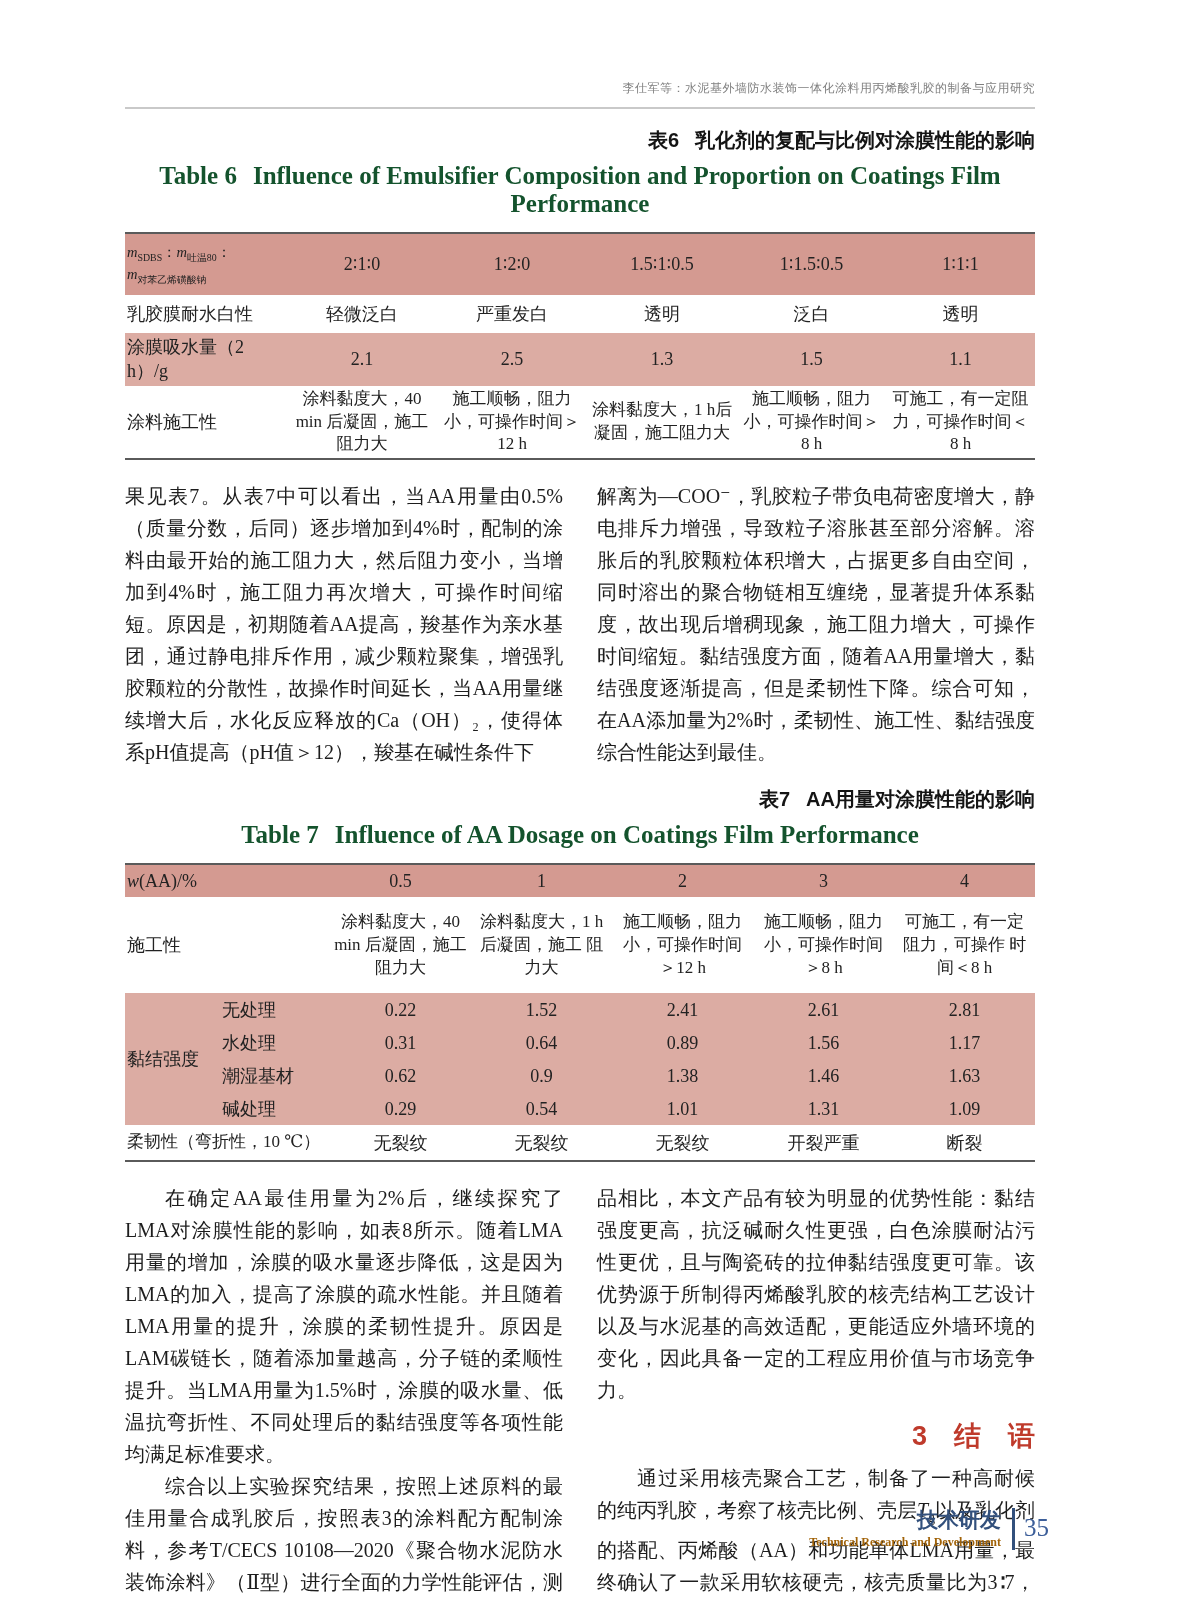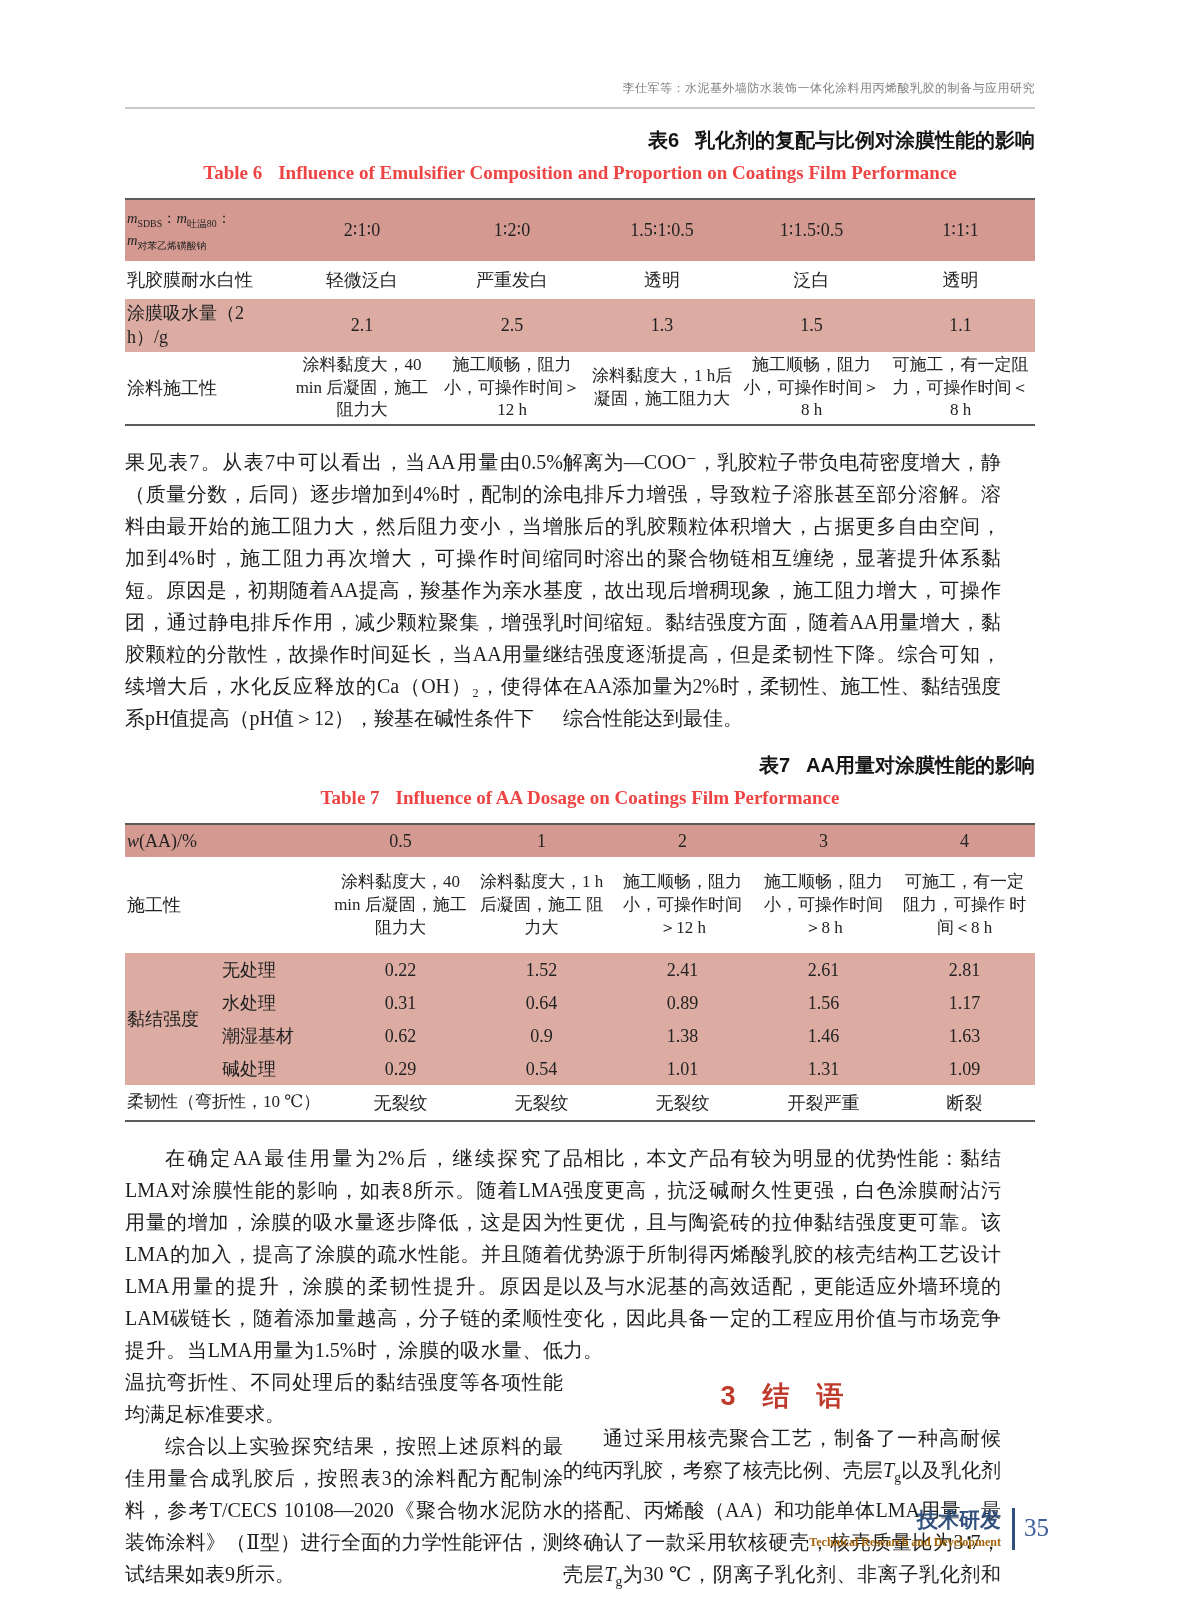--- a/index.html
+++ b/index.html
@@ -32,23 +32,23 @@
     text-align:right;
     font-weight:bold;
     font-size:20px;
     font-family:"Liberation Sans","DejaVu Sans",sans-serif;
     color:#141414;
   }
   .caption-en{
     margin-top:8px;
     text-align:center;
     font-weight:bold;
-    font-size:19px;
+    font-size:25px;
     font-family:"Liberation Serif","DejaVu Serif",serif;
-    color:#ef4444;
+    color:#14532d;
   }
   .caption-zh .cap-label,.caption-en .cap-label{margin-right:16px;}
   
   table.paper-table{
     width:100%;
     margin-top:14px;
     border-collapse:collapse;
     border-top:2px solid #5a5a5a;
     border-bottom:2px solid #5a5a5a;
     font-size:18px;
@@ -63,39 +63,40 @@
   table.paper-table td.align-left{text-align:left;padding-left:2px;}
   tr.shade-dark{background:#d49a91;}
   tr.shade-light{background:#dcaca3;}
   tr.shade-white{background:#ffffff;}
   td.mcell{font-size:14.5px;line-height:1.6;}
   td.small{font-size:17px;}
   sub{font-size:.68em;}
   
   .twocol{
     display:flex;
+    gap:34px;
     margin-top:20px;
   }
   .col{
     width:438px;
     font-size:20px;
     line-height:32px;
     text-align:justify;
     color:#1d1d1d;
   }
   .col p{margin:0;}
   .col p.indent{text-indent:2em;}
   
   .sec-heading{
     margin:14px 0 10px 0;
     font-family:"Liberation Sans","DejaVu Sans",sans-serif;
     font-weight:bold;
     font-size:27px;
     color:#bf3a2b;
-    text-align:center;
+    text-align:right;
     text-indent:0;
   }
   .table-block .caption-zh{margin-top:18px;}
   
   .footer{
     position:absolute;
     right:138px;
     bottom:50px;
     display:flex;
     align-items:center;

